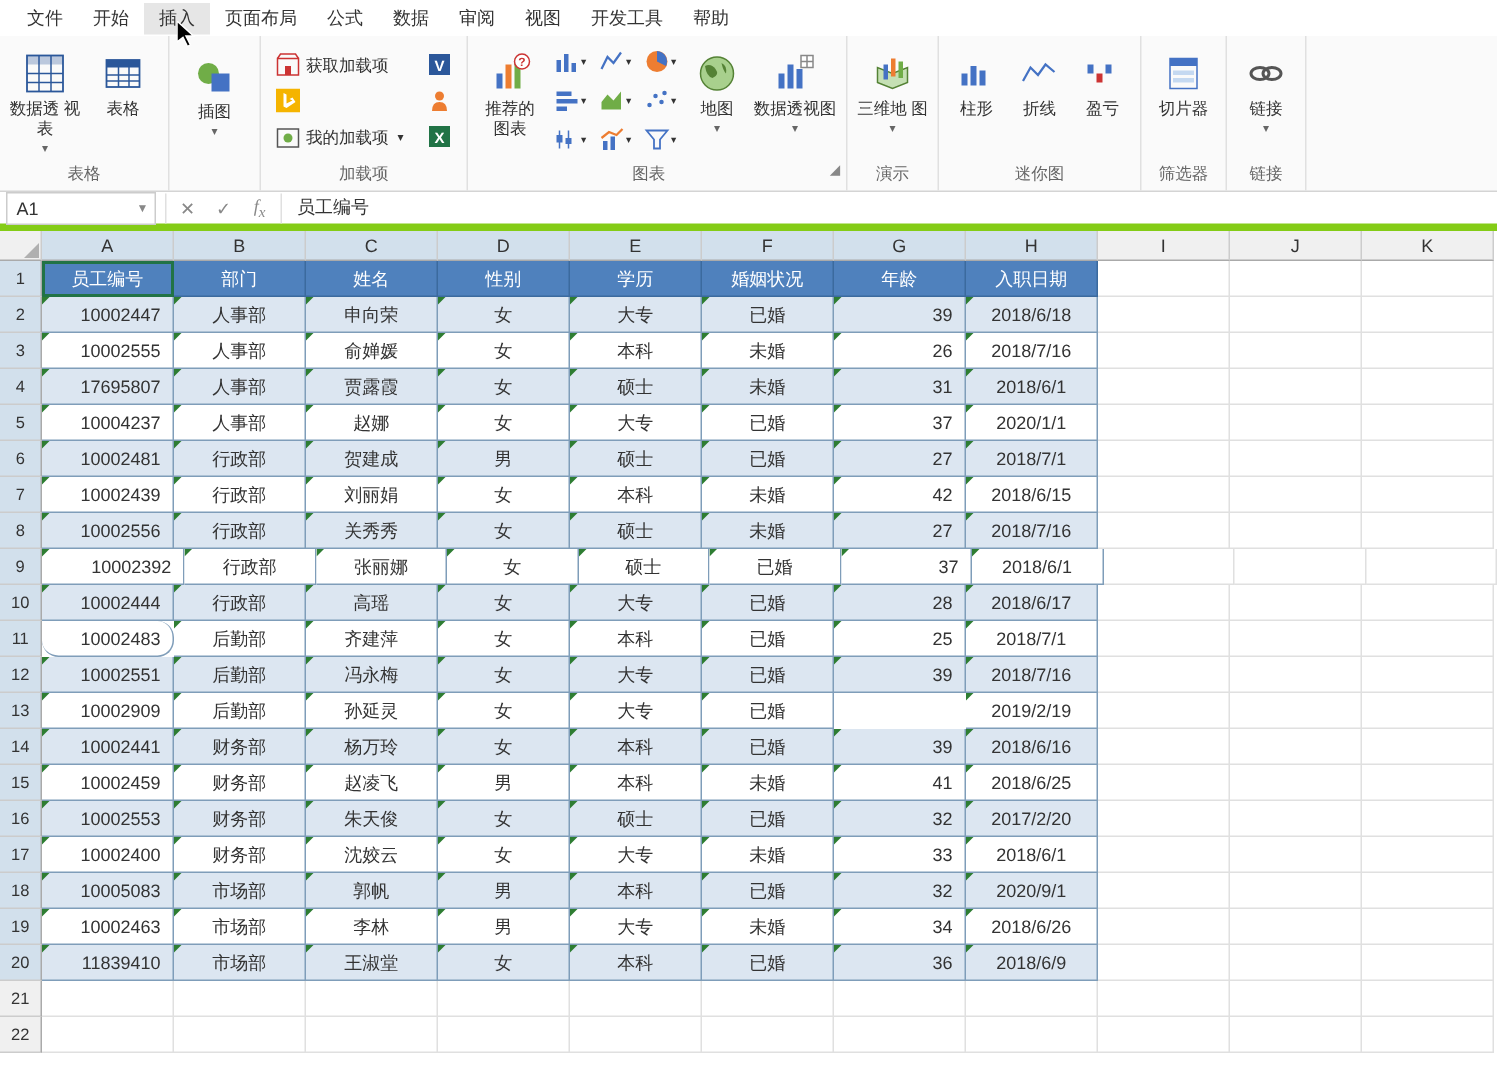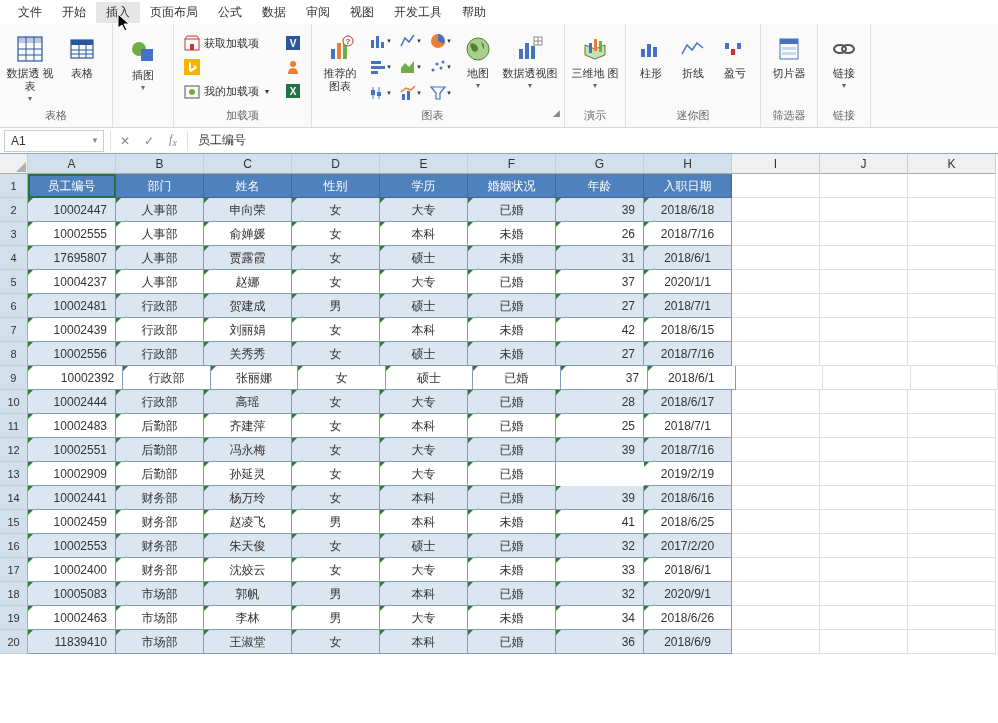--- a/index.html
+++ b/index.html
@@ -22,21 +22,21 @@
 .big-btn .drop { font-size: 8px; color: #666; margin-top: 1px; }
 
 .small-btn-col { display: flex; flex-direction: column; gap: 2px; }
 .small-btn { display: flex; align-items: center; height: 22px; padding: 0 4px; gap: 4px; font-size: 11px; cursor: default; }
 .small-icon { width: 16px; height: 16px; display: inline-flex; align-items: center; justify-content: center; }
 
 .chart-grid { display: grid; grid-template-columns: repeat(3, 28px); grid-template-rows: repeat(3, 24px); gap: 2px; }
 .chart-cell { display: flex; align-items: center; justify-content: center; cursor: default; }
 
 
-.formula-bar { display: flex; height: 26px; border-bottom: 1px solid #84cc16; align-items: center; background: #fff; justify-content: flex-end; }
+.formula-bar { display: flex; height: 26px; border-bottom: 5px solid #84cc16; align-items: center; background: #fff; justify-content: flex-end; }
 .name-box { width: 100px; height: 22px; border: 1px solid #ccc; margin: 0 4px; padding-left: 6px; display: flex; align-items: center; background: #fff; }
 .name-box .arrow { margin-left: auto; margin-right: 4px; font-size: 8px; color: #888; }
 .fb-sep { width: 1px; height: 20px; background: #e0e0e0; margin: 0 2px; }
 .fb-btn { width: 24px; height: 22px; display: flex; align-items: center; justify-content: center; color: #888; cursor: default; }
 .fb-input { flex: 1; padding-left: 8px; font-size: 12px; }
 
 
 .sheet { position: relative; }
 .col-headers { display: flex; height: 20px; }
 .corner { width: 28px; border-right: 1px solid #ccc; border-bottom: 1px solid #aaa; background: #f0f0f0; display:flex; align-items:flex-end; justify-content:flex-end; }
@@ -566,21 +566,21 @@
         <div class="cell td tri" style="width: 88px;">大专</div>
         <div class="cell td tri" style="width: 88px;">已婚</div>
         <div class="cell td tri num" style="width: 88px;">28</div>
         <div class="cell td tri" style="width: 88px;">2018/6/17</div>
         <div class="cell" style="width: 88px;"></div>
         <div class="cell" style="width: 88px;"></div>
         <div class="cell" style="width: 88px;"></div>
       </div>
       <div class="row r-odd">
         <div class="row-h sel">11</div>
-        <div class="cell td tri num" style="width: 88px;">10002483</div>
+        <div class="cell td tri num" style="width: 88px; border-radius: 11px;">10002483</div>
         <div class="cell td tri" style="width: 88px;">后勤部</div>
         <div class="cell td tri" style="width: 88px;">齐建萍</div>
         <div class="cell td tri" style="width: 88px;">女</div>
         <div class="cell td tri" style="width: 88px;">本科</div>
         <div class="cell td tri" style="width: 88px;">已婚</div>
         <div class="cell td tri num" style="width: 88px;">25</div>
         <div class="cell td tri" style="width: 88px;">2018/7/1</div>
         <div class="cell" style="width: 88px;"></div>
         <div class="cell" style="width: 88px;"></div>
         <div class="cell" style="width: 88px;"></div>
@@ -704,14 +704,42 @@
         <div class="cell td tri" style="width: 88px;">王淑堂</div>
         <div class="cell td tri" style="width: 88px;">女</div>
         <div class="cell td tri" style="width: 88px;">本科</div>
         <div class="cell td tri" style="width: 88px;">已婚</div>
         <div class="cell td tri num" style="width: 88px;">36</div>
         <div class="cell td tri" style="width: 88px;">2018/6/9</div>
         <div class="cell" style="width: 88px;"></div>
         <div class="cell" style="width: 88px;"></div>
         <div class="cell" style="width: 88px;"></div>
       </div>
+      <div class="row">
+        <div class="row-h">21</div>
+        <div class="cell" style="width: 88px;"></div>
+        <div class="cell" style="width: 88px;"></div>
+        <div class="cell" style="width: 88px;"></div>
+        <div class="cell" style="width: 88px;"></div>
+        <div class="cell" style="width: 88px;"></div>
+        <div class="cell" style="width: 88px;"></div>
+        <div class="cell" style="width: 88px;"></div>
+        <div class="cell" style="width: 88px;"></div>
+        <div class="cell" style="width: 88px;"></div>
+        <div class="cell" style="width: 88px;"></div>
+        <div class="cell" style="width: 88px;"></div>
+      </div>
+      <div class="row">
+        <div class="row-h">22</div>
+        <div class="cell" style="width: 88px;"></div>
+        <div class="cell" style="width: 88px;"></div>
+        <div class="cell" style="width: 88px;"></div>
+        <div class="cell" style="width: 88px;"></div>
+        <div class="cell" style="width: 88px;"></div>
+        <div class="cell" style="width: 88px;"></div>
+        <div class="cell" style="width: 88px;"></div>
+        <div class="cell" style="width: 88px;"></div>
+        <div class="cell" style="width: 88px;"></div>
+        <div class="cell" style="width: 88px;"></div>
+        <div class="cell" style="width: 88px;"></div>
+      </div>
     </div>
 </div>
 
 </body></html>

